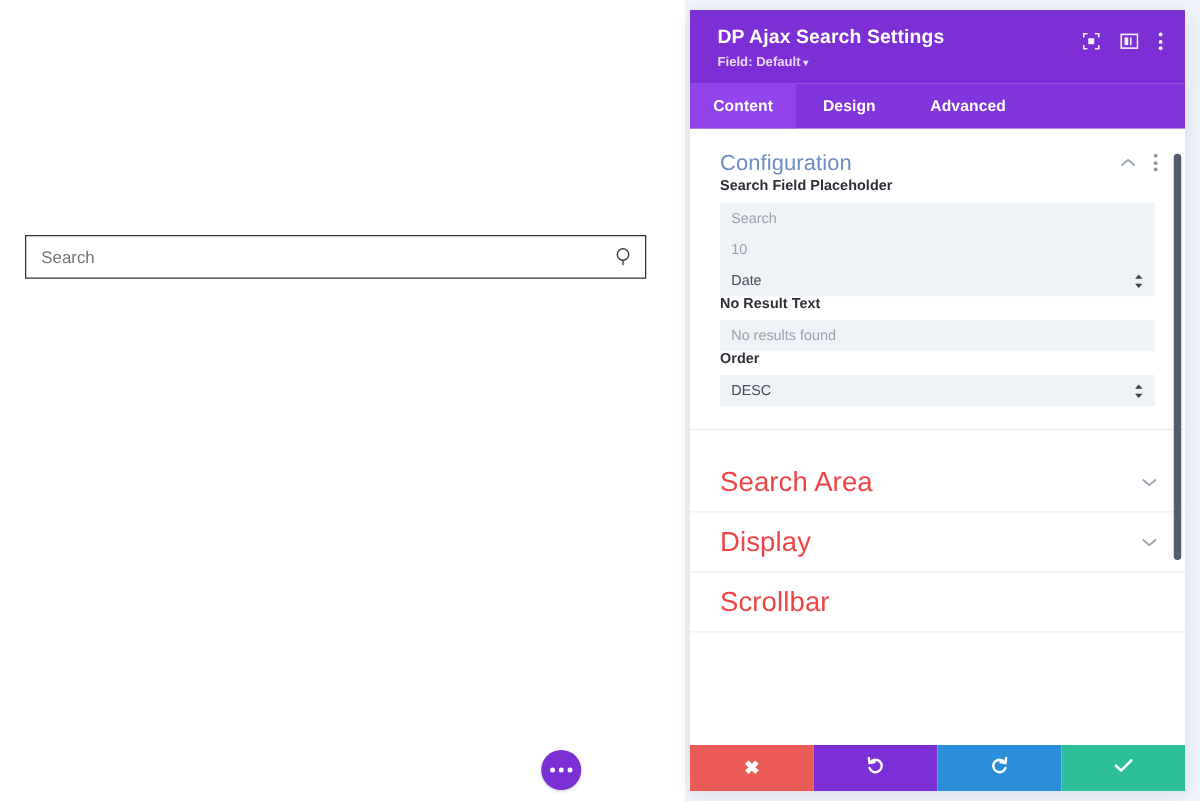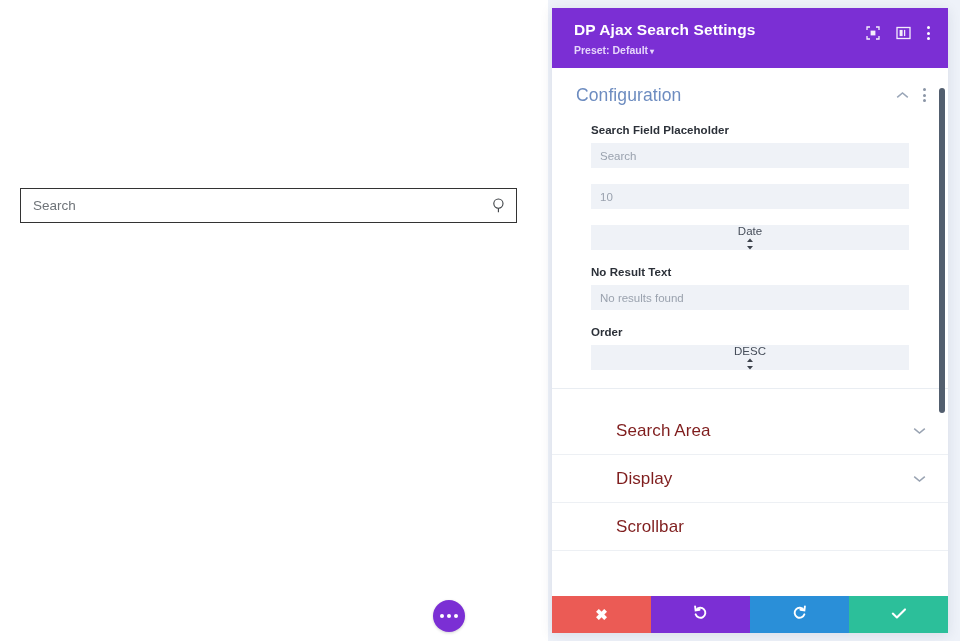--- a/index.html
+++ b/index.html
@@ -120,55 +120,54 @@
   .section-title-open {
     color: #6d8cc0; font-size: 17.5px; font-weight: normal;
     flex: 1 1 auto; letter-spacing: .1px;
   }
   .chev {
     color: #9aa6b8; margin-right: 14px; display:flex; align-items:center; cursor: pointer;
   }
   .kebab-dark { display:flex; flex-direction:column; gap:2.5px; align-items:center; cursor:pointer; }
   .kebab-dark i { width:3px; height:3px; border-radius:50%; background:#8a95a6; display:block; }
 
-  .field { padding: 0 39px; margin-top: 16px; }
+  .field { padding: 0 24px; }
   .field-label {
     font-size: 11.5px; font-weight: bold; color: #2b3038;
     margin-bottom: 7px; letter-spacing: .05px;
   }
   .field-input {
     width: 100%; height: 25px;
     background: #eff2f7; border: none; outline: none;
     font-family: "Liberation Sans", sans-serif;
     font-size: 11.5px; color: #8f98a5;
     padding: 0 9px;
   }
   .field-input::placeholder { color: #9aa2ae; opacity: 1; }
   .field-select {
     width: 100%; height: 25px;
     background: #eff2f7;
     display: flex; align-items: center;
     padding: 0 9px; cursor: pointer;
     position: relative;
-    flex-direction: column;
   }
   .field-select .val { font-size: 11.5px; color: #454d59; flex: 1 1 auto; }
   .spinner { display: flex; flex-direction: column; align-items: center; gap: 1px; color:#3d434c; }
   .spinner svg { display:block; }
 
   .divider { height: 1px; background: #e9edf2; margin-top: 18px; }
 
   
   .section-collapsed {
     height: 48px; display: flex; align-items: center;
     padding: 0 22px 0 24px; cursor: pointer;
     border-bottom: 1px solid #edf0f4;
   }
   .section-title-closed {
-    color: #7f1d1d; font-size: 17px; flex: 1 1 auto; letter-spacing: .1px; margin-left: 40px;
+    color: #ef4444; font-size: 22px; flex: 1 1 auto; letter-spacing: .1px;
   }
   .chev-down { color: #99a3b2; display:flex; align-items:center; }
 
   
   .vscroll {
     position: absolute; right: 3px; top: 20px;
     width: 6px; height: 325px; border-radius: 3px;
     background: #525e6e; cursor: pointer;
   }
 
@@ -206,21 +205,21 @@
     </div>
   </div>
 
   <div class="panel-backdrop"></div>
 
   <div class="panel">
 
     <div class="panel-header">
       <div class="panel-title">DP Ajax Search Settings</div>
       <div class="panel-preset">
-        <span>Preset: Default</span><span class="caret">▾</span>
+        <span>Field: Default</span><span class="caret">▾</span>
       </div>
 
       <div class="header-icons">
         <span class="hicon">
           <svg width="14" height="14" viewBox="0 0 14 14" fill="none" stroke="currentColor" stroke-width="1.3">
             <path d="M1 4V1h3"></path>
               <path d="M10 1h3v3"></path>
             <path d="M13 10v3h-3"></path>
               <path d="M4 13H1v-3"></path>
             <rect x="4.6" y="4.6" width="4.8" height="4.8" fill="currentColor" stroke="none"></rect>
@@ -234,20 +233,25 @@
           </svg>
         </span>
         <span class="kebab">
           <i></i>
           <i></i>
           <i></i>
         </span>
       </div>
     </div>
 
+    <div class="panel-tabs">
+      <div class="tab t0 active">Content</div>
+      <div class="tab t1">Design</div>
+      <div class="tab t2">Advanced</div>
+    </div>
 
     <div class="panel-body">
       <div class="scroll-area">
 
         <div class="section-open">
           <div class="section-head">
             <span class="section-title-open">Configuration</span>
             <span class="chev">
               <svg width="13" height="9" viewBox="0 0 13 9" fill="none" stroke="currentColor" stroke-width="1.5">
                 <path d="M1.2 6.4 L6.5 1.9 L11.8 6.4"></path>

